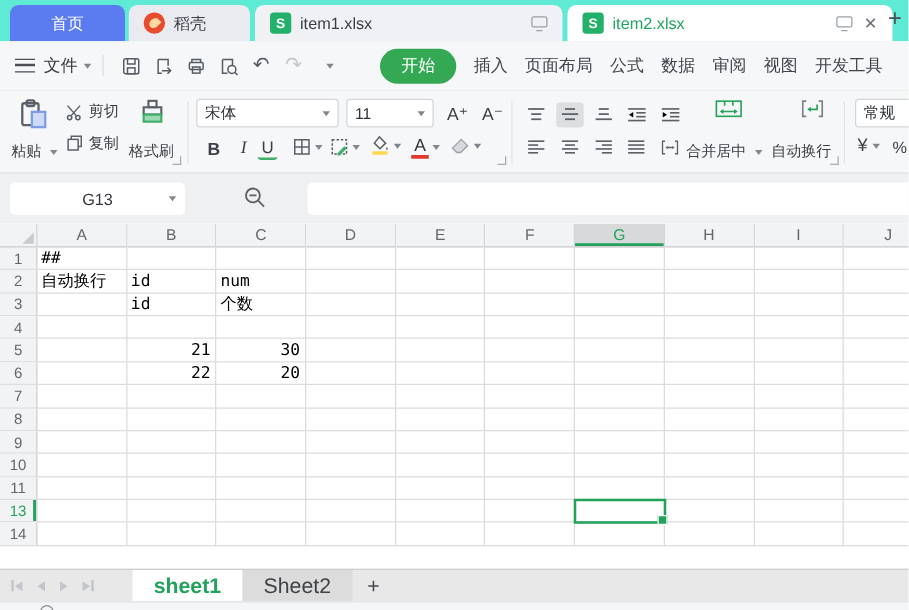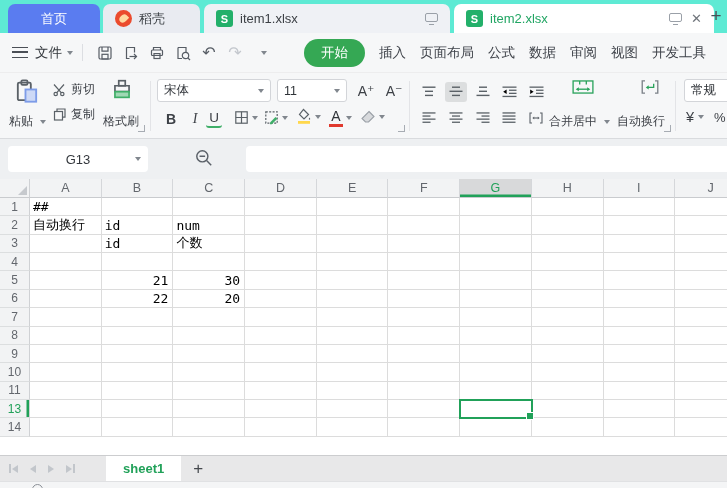--- a/index.html
+++ b/index.html
@@ -91,21 +91,21 @@
 
   
   .sheetbar{position:absolute;left:0;top:455px;width:727px;height:26px;background:#e8e8e9;border-top:1px solid #cccdcf;display:flex;align-items:stretch;}
   .snav{display:flex;align-items:center;gap:12px;padding:0 12px 0 12px;width:106px;}
   .ntri{width:0;height:0;border-top:4.5px solid transparent;border-bottom:4.5px solid transparent;display:inline-block;}
   .ntri.l{border-right:6px solid #c2c6cb;}
   .ntri.r{border-left:6px solid #c2c6cb;}
   .nbar{position:relative;}
   .nbar.first::before{content:'';position:absolute;left:-3px;top:-4.5px;width:1.6px;height:9px;background:#c2c6cb;}
   .nbar.last::after{content:'';position:absolute;right:-3px;top:-4.5px;width:1.6px;height:9px;background:#c2c6cb;}
-  .stab{display:flex;align-items:center;padding:8px 17px;font-size:13px;color:#3f4246;background:#dcdcdd;}
+  .stab{display:flex;align-items:center;padding:8px 17px;font-size:17px;color:#3f4246;background:#dcdcdd;}
   .stab.active{background:#ffffff;color:#21a159;font-weight:bold;}
   .addsheet{display:flex;align-items:center;margin-left:12px;font-size:17px;color:#44484d;}
 
   
   .statusstrip{position:absolute;left:0;top:481px;width:727px;height:7px;background:#f4f5f6;border-top:1px solid #e0e1e3;}
   .statusstrip .partial{position:absolute;left:32px;top:2px;width:11px;height:11px;border-radius:50%;border:1.4px solid #8b9097;}
 </style>
 </head>
 <body>
 
@@ -611,20 +611,21 @@
 
   <div class="sheetbar">
     <div class="snav">
       <span class="ntri l nbar first"></span>
       <span class="ntri l"></span>
       <span class="ntri r"></span>
       <span class="ntri r nbar last"></span>
     </div>
     <div style="display:flex;">
         <div class="stab active">sheet1</div>
+        <div class="stab">Sheet2</div>
       </div>
     <div class="addsheet">+</div>
   </div>
 
   <div class="statusstrip">
     <span class="partial"></span>
   </div>
 
 </div>
 

